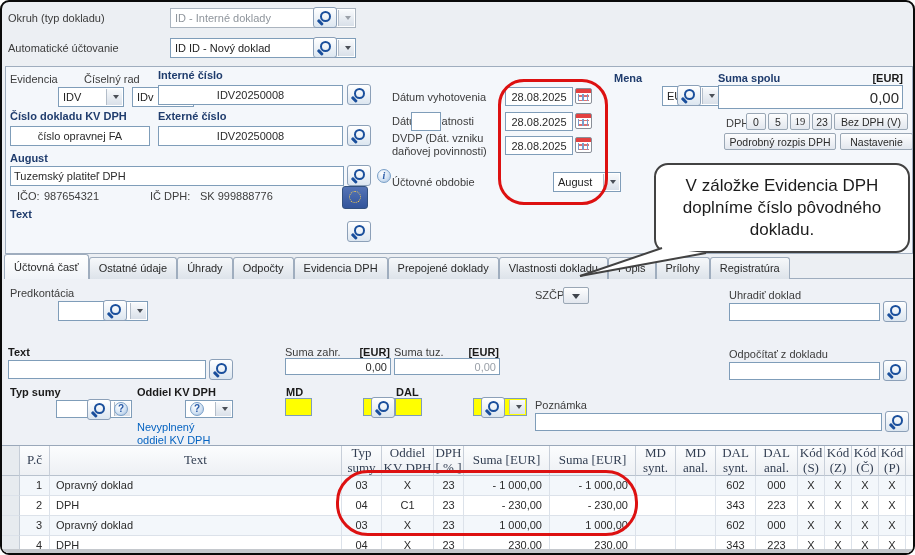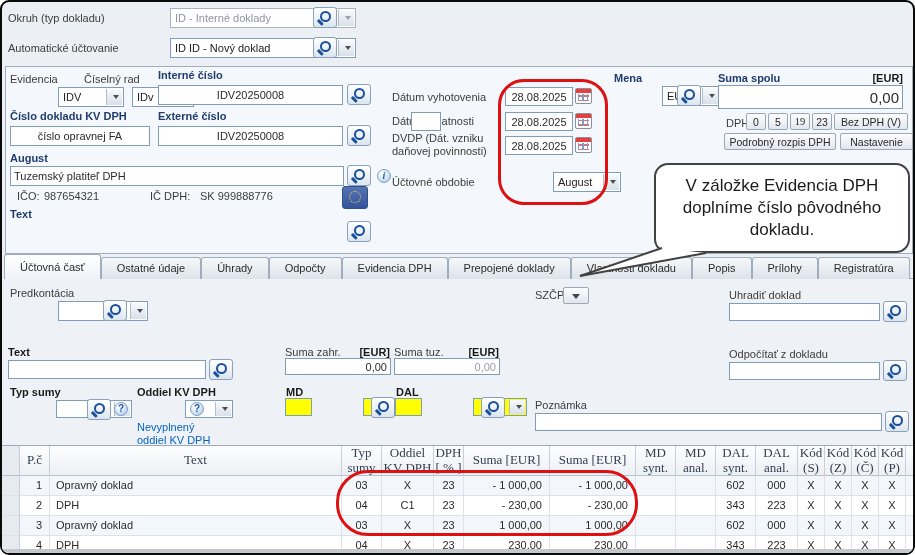--- a/index.html
+++ b/index.html
@@ -51,21 +51,21 @@
   .eu-btn::after{content:'';position:absolute;left:6px;top:4px;width:10px;height:10px;
        border:1px dotted #ffd24d;border-radius:50%;}
   
   .ric{position:absolute;width:14px;height:14px;border-radius:50%;box-sizing:border-box;
        border:1px solid #7aa0c8;background:radial-gradient(circle at 35% 30%,#fff,#cfe0f2 60%,#9ab6d8);
        color:#2a5ca8;font-size:10px;font-weight:bold;text-align:center;line-height:12px;}
   .ric.it{font-style:italic;font-family:"Liberation Serif",serif;}
   .bluelink{position:absolute;color:#0563c1;line-height:1.2;}
   
   .tabbar{position:absolute;left:2px;top:253px;height:24px;display:flex;align-items:flex-end;z-index:5;}
-  .tab{height:21px;line-height:21px;padding:0 15px;border:1px solid #9fadbe;border-bottom:none;
+  .tab{height:21px;line-height:21px;padding:0 9px;border:1px solid #9fadbe;border-bottom:none;
        border-radius:3px 3px 0 0;background:linear-gradient(#f6f8fa,#dde3ea);margin-right:0px;
        color:#2a2a2a;cursor:pointer;white-space:nowrap;}
   .tab.active{height:24px;line-height:24px;background:linear-gradient(#ffffff,#f0f3f8);
        position:relative;z-index:6;}
   .content{position:absolute;left:2px;top:276px;width:911px;height:167px;background:#eef1f6;
        border-top:1px solid #9fadbe;box-sizing:border-box;}
   
   .tblwrap{position:absolute;left:0;top:443px;width:915px;height:110px;background:#fff;
        border-top:1px solid #9aa8ba;box-sizing:border-box;}
   .trow{display:grid;grid-template-columns:18px 30px 292px 40px 52px 30px 86px 86px 40px 40px 40px 42px 27px 27px 27px 27px 11px;}

